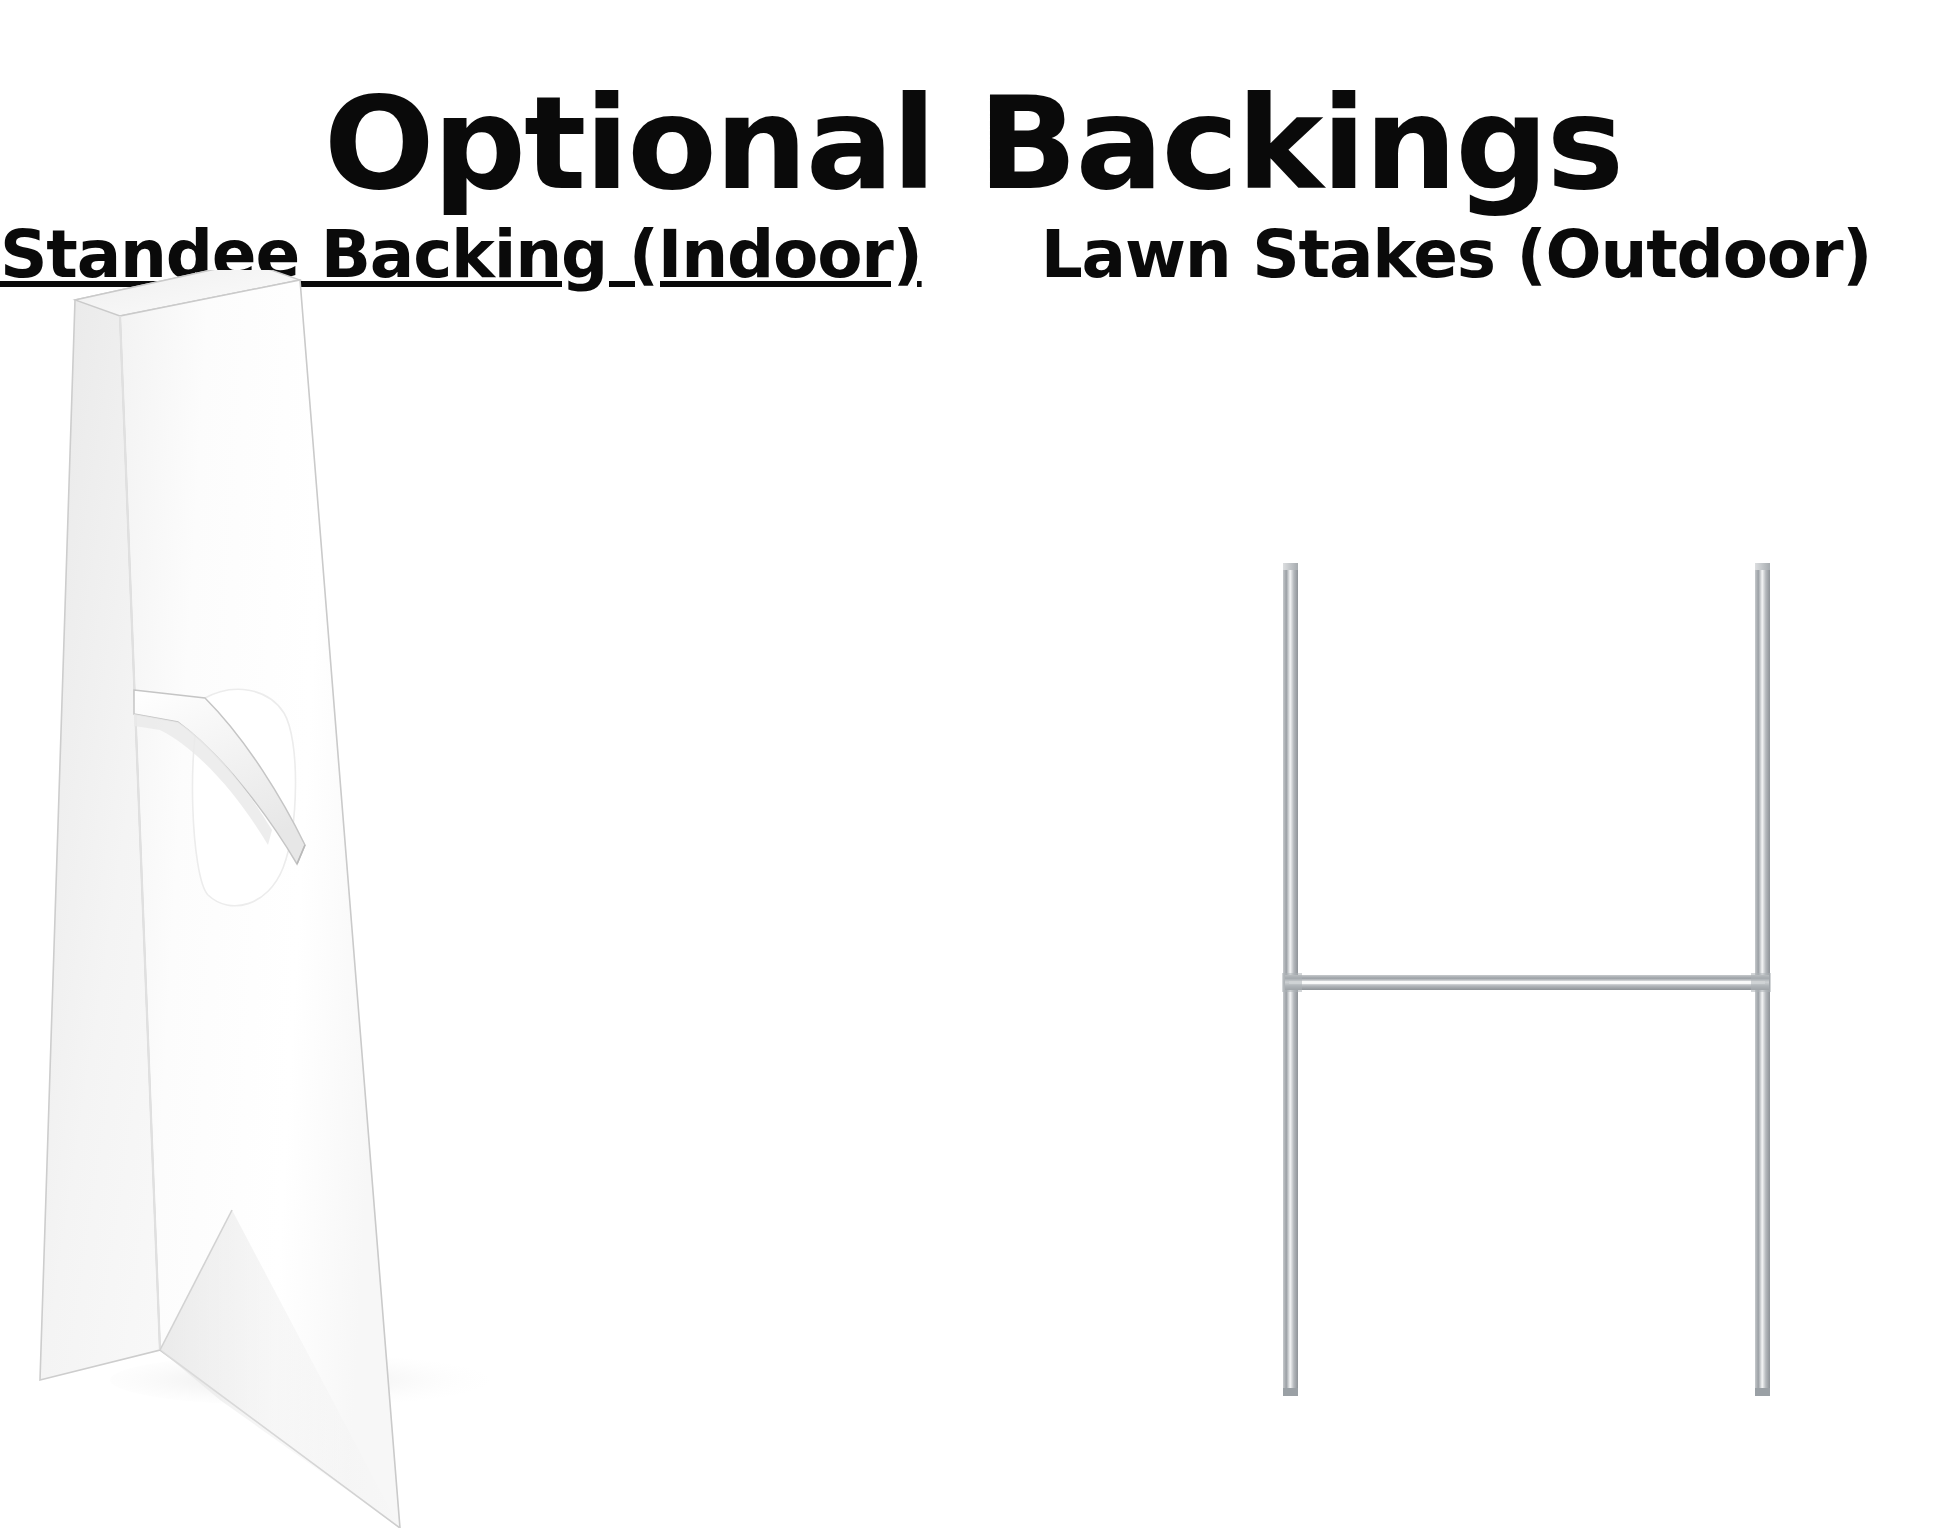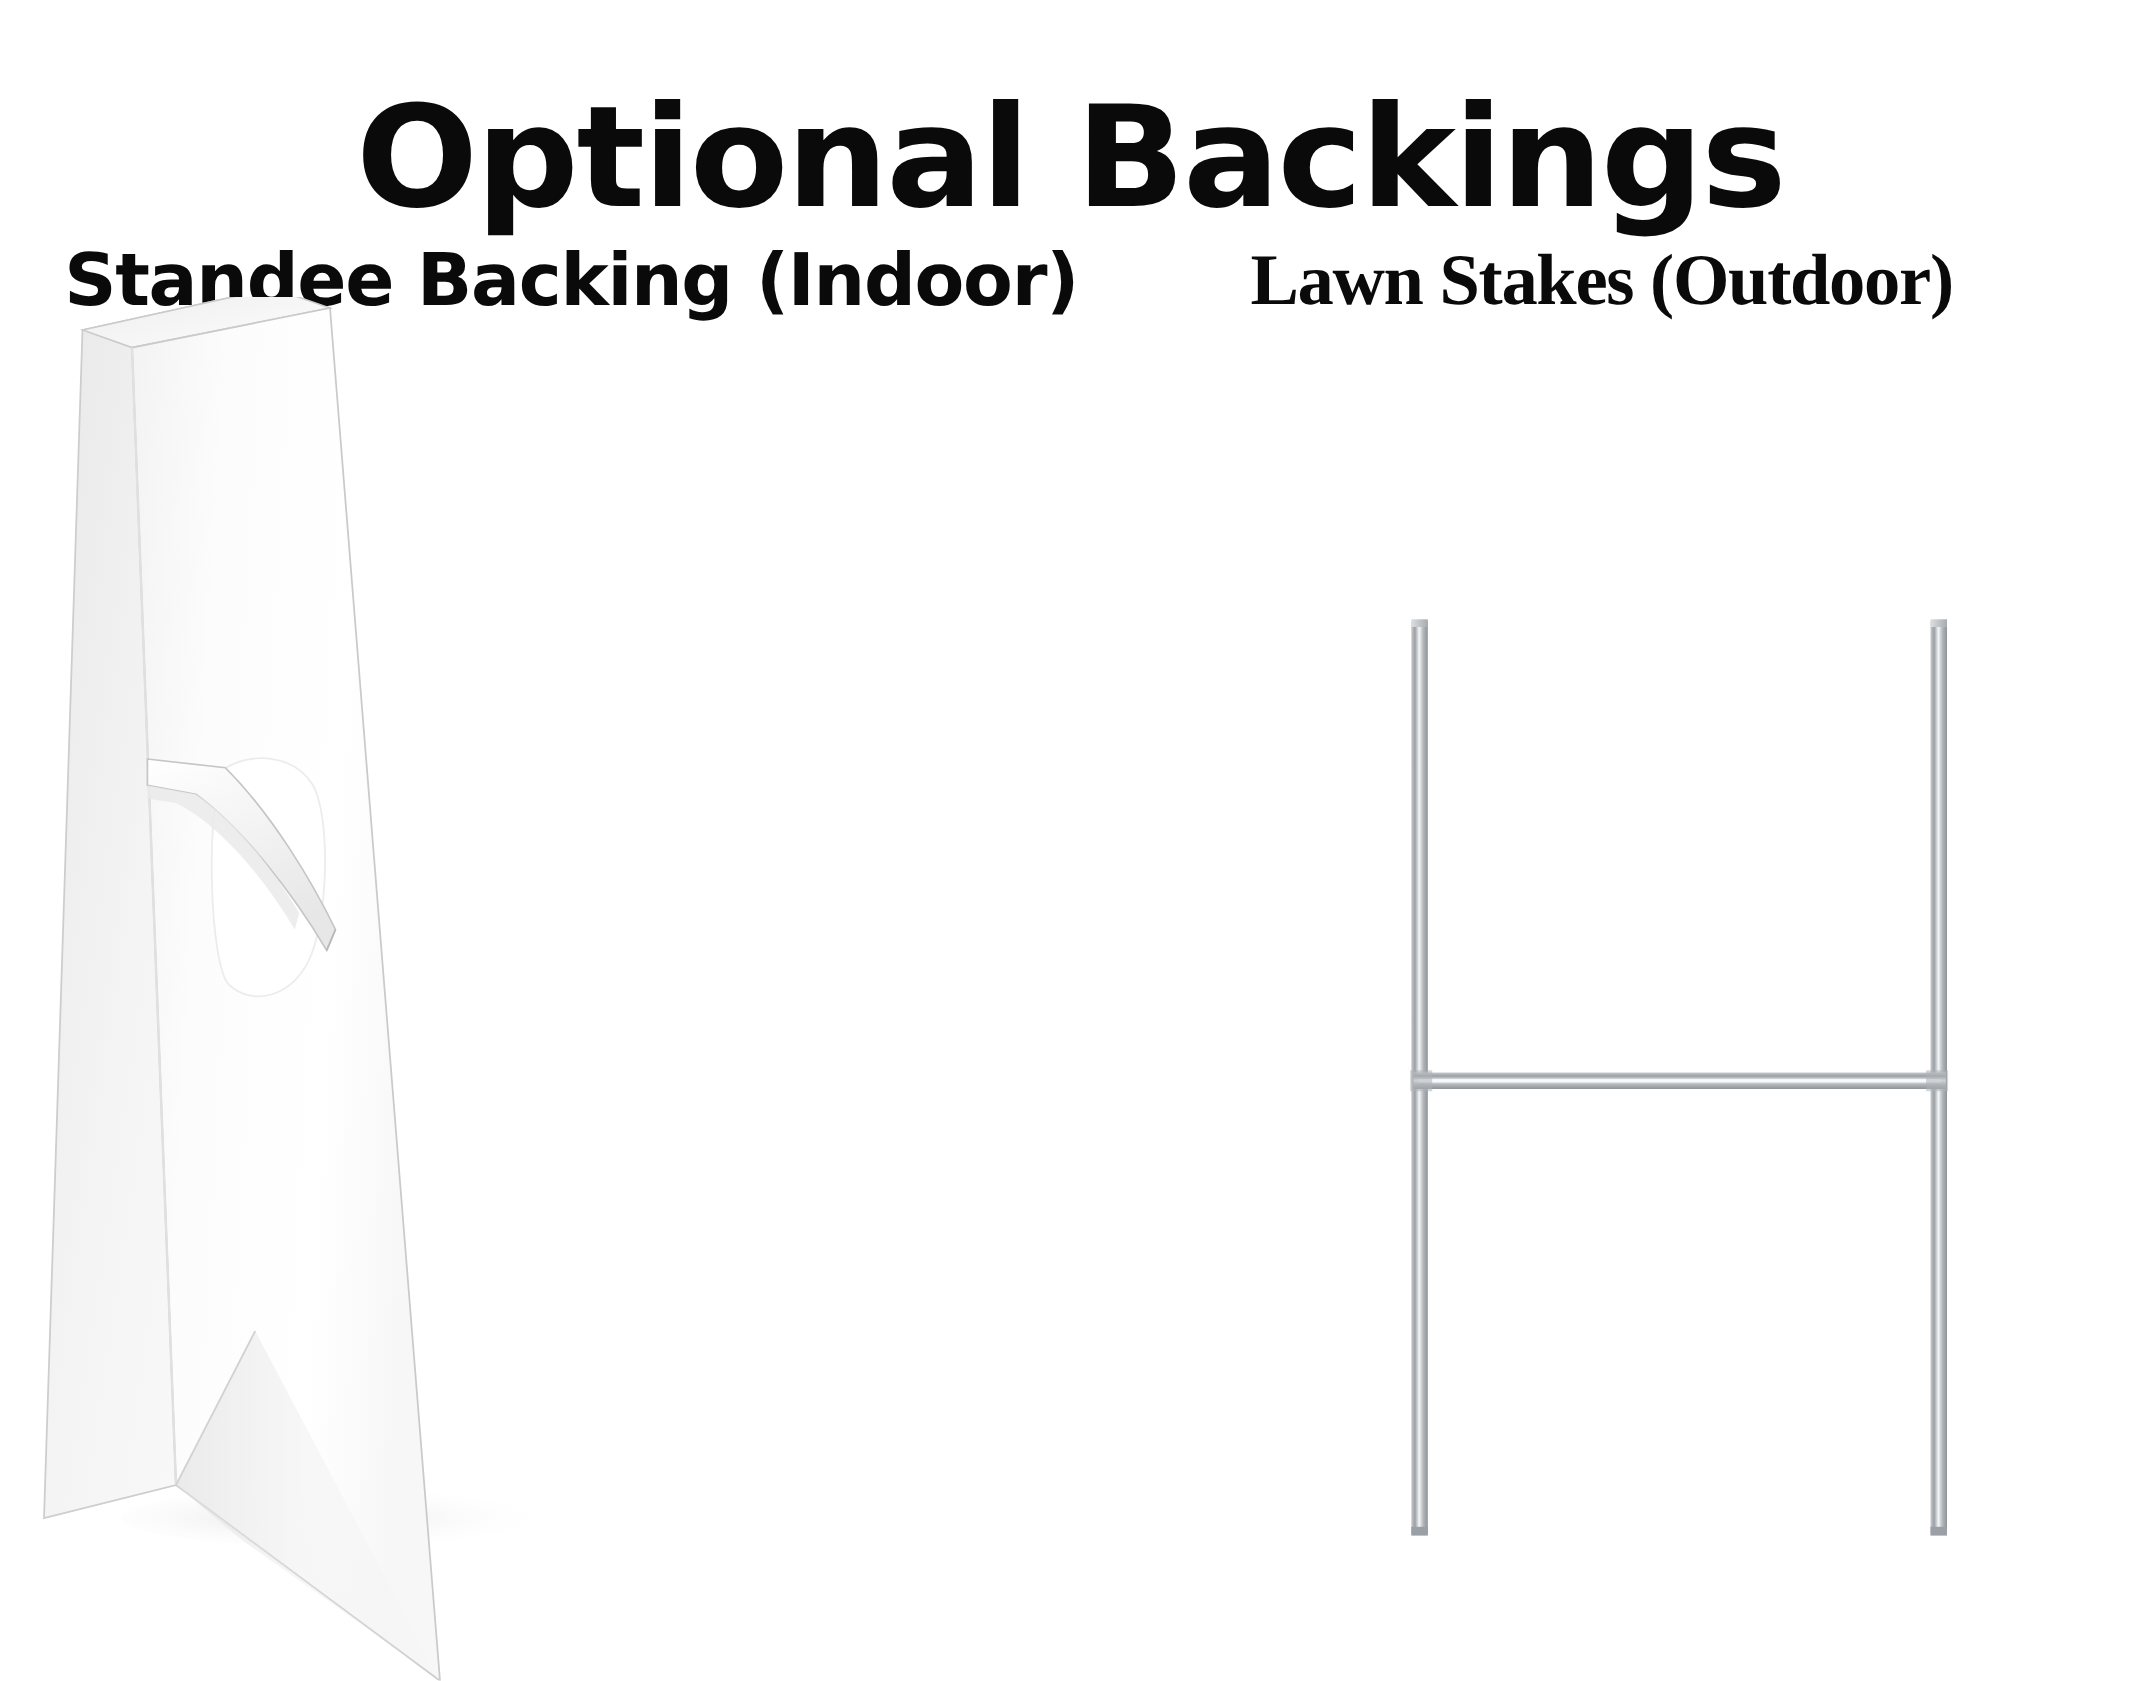--- a/index.html
+++ b/index.html
@@ -44,22 +44,22 @@
     position: absolute;
     top: 0;
     font-family: "DejaVu Sans", sans-serif;
     font-weight: 700;
     font-size: 66px;
     line-height: 1.0;
     letter-spacing: -1.2px;
     color: #0a0a0a;
     white-space: nowrap;
   }
-  .subtitle--indoor  { left: 0px;   width: 980px;  text-align: right; }
-  .subtitle--outdoor { left: 966px; width: 980px;  text-align: center; font-family: Liberation Serif, serif; }
+  .subtitle--indoor  { left: 0px;   width: 980px;  text-align: left; text-decoration: underline; }
+  .subtitle--outdoor { left: 966px; width: 980px;  text-align: center; }
 
   
   .products {
     position: absolute;
     top: 270px;
     left: 0;
     width: 1946px;
     height: 1258px;
   }
   .product-panel {

